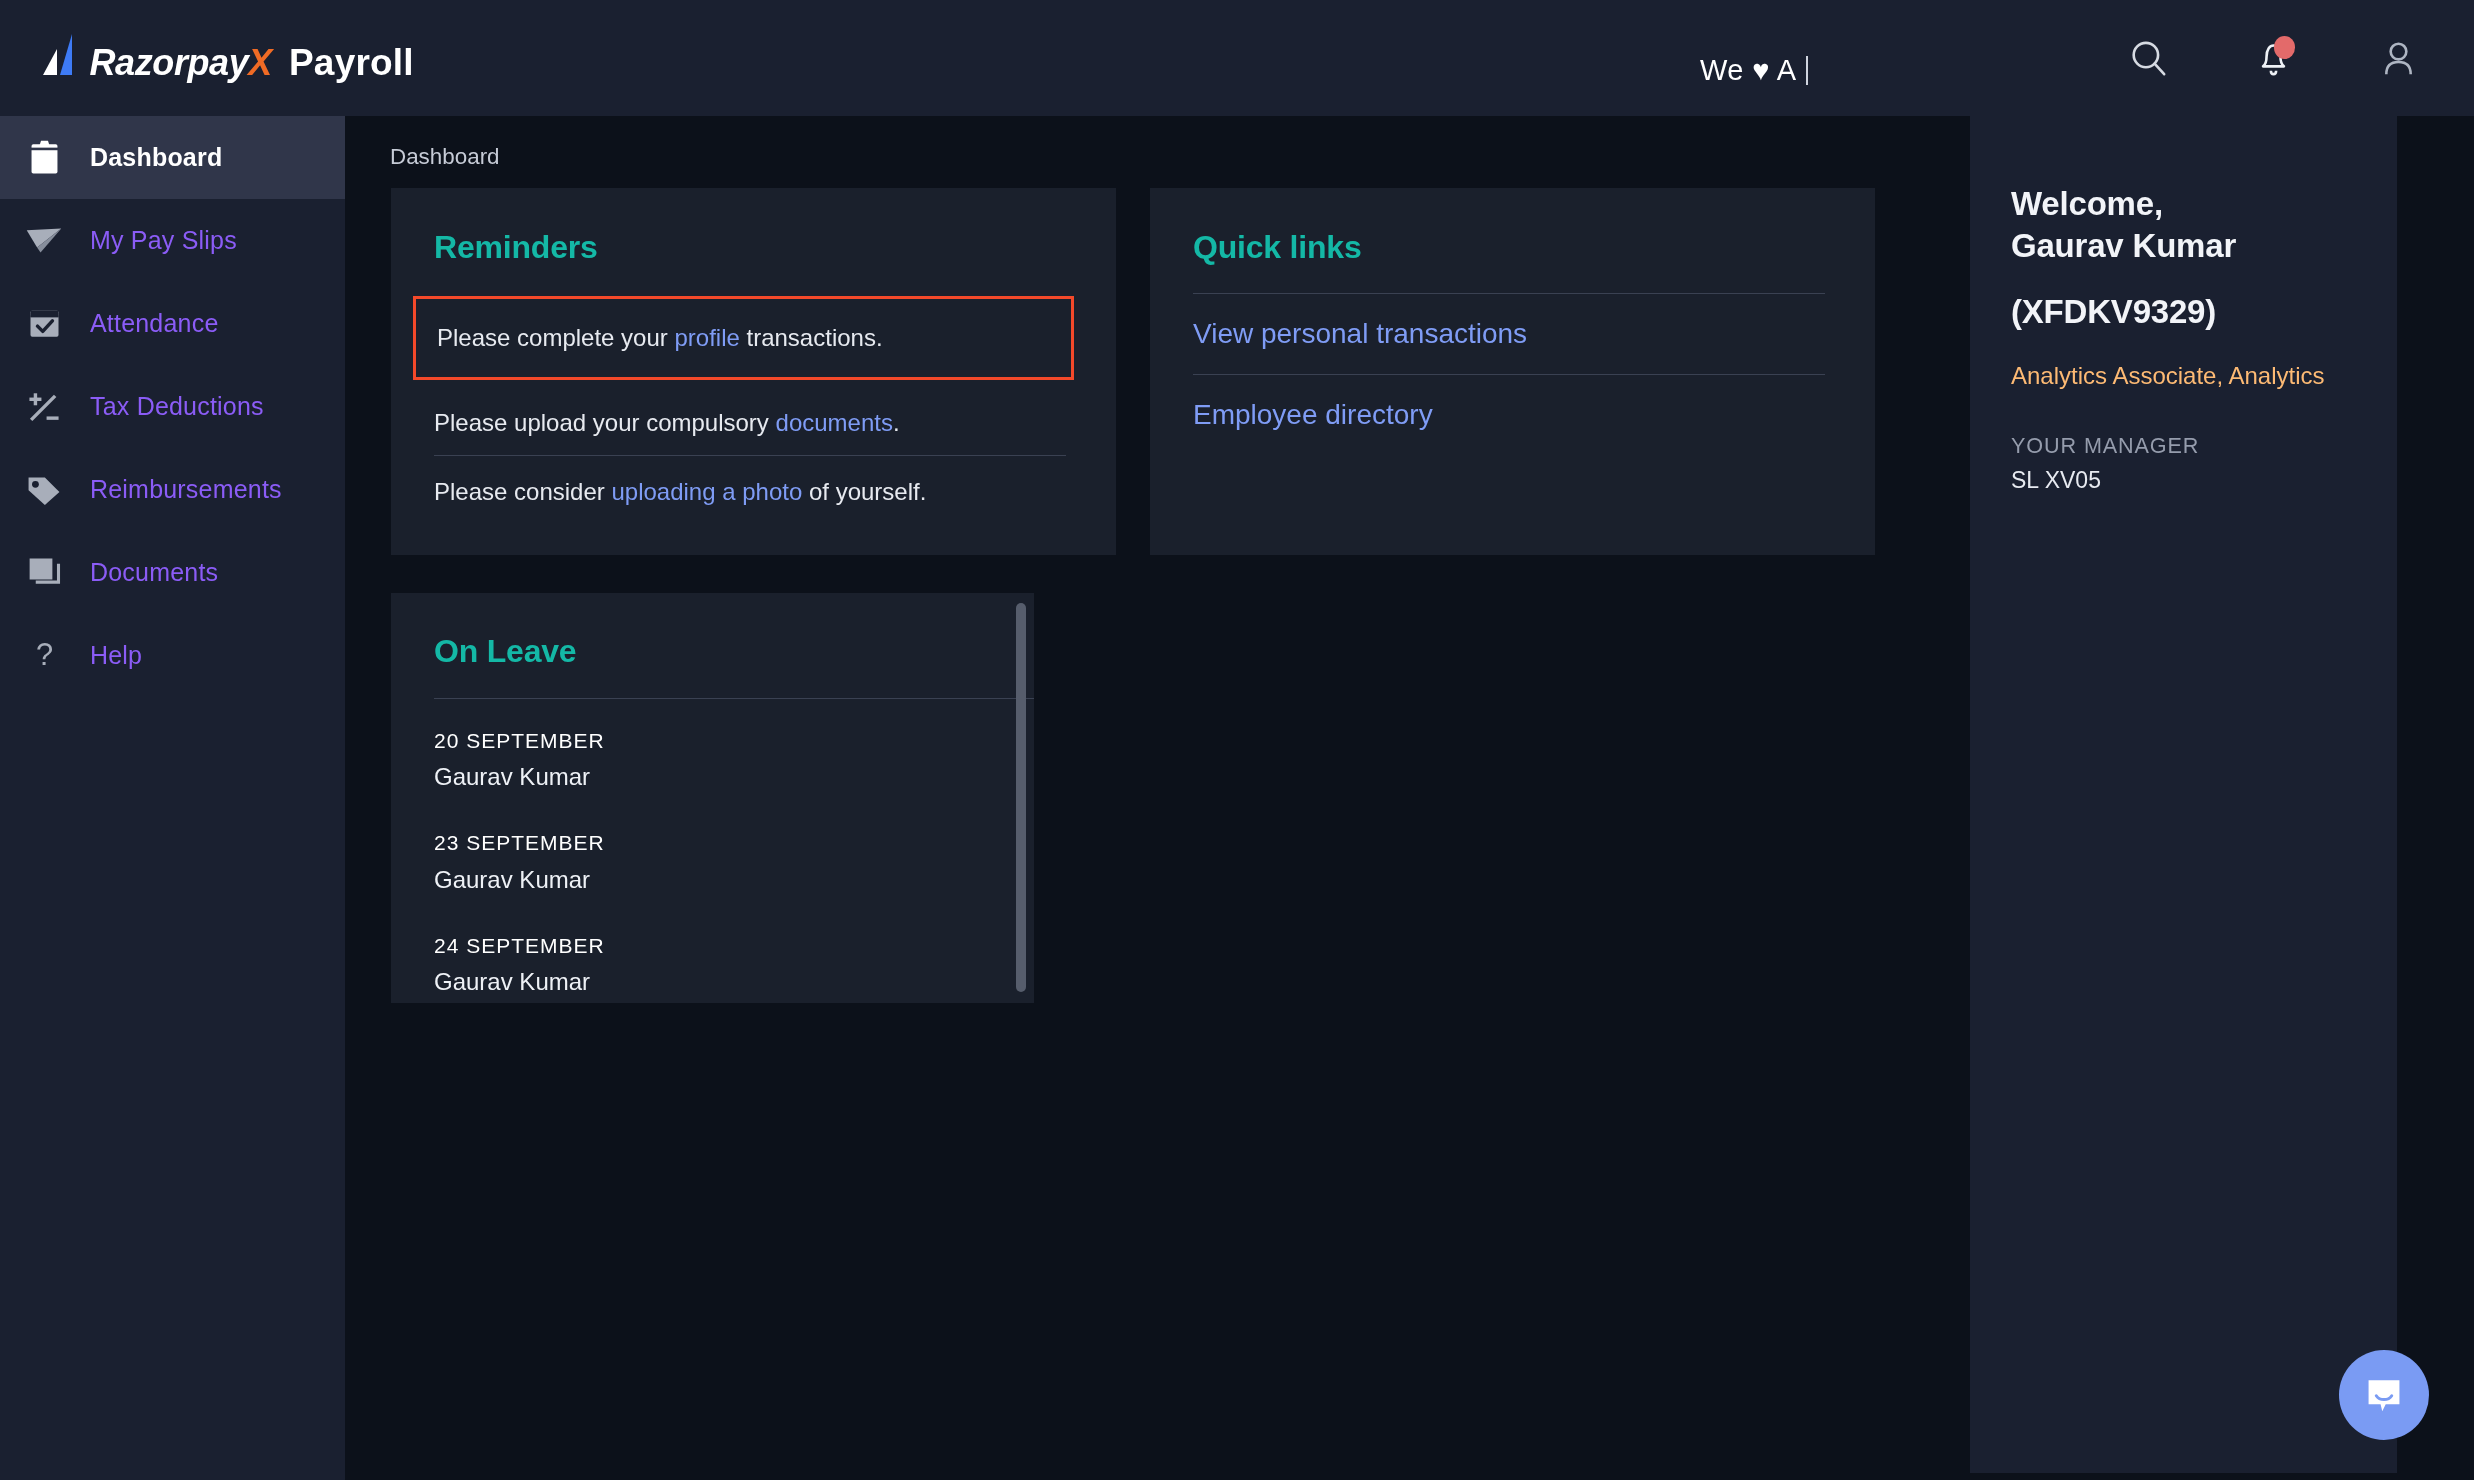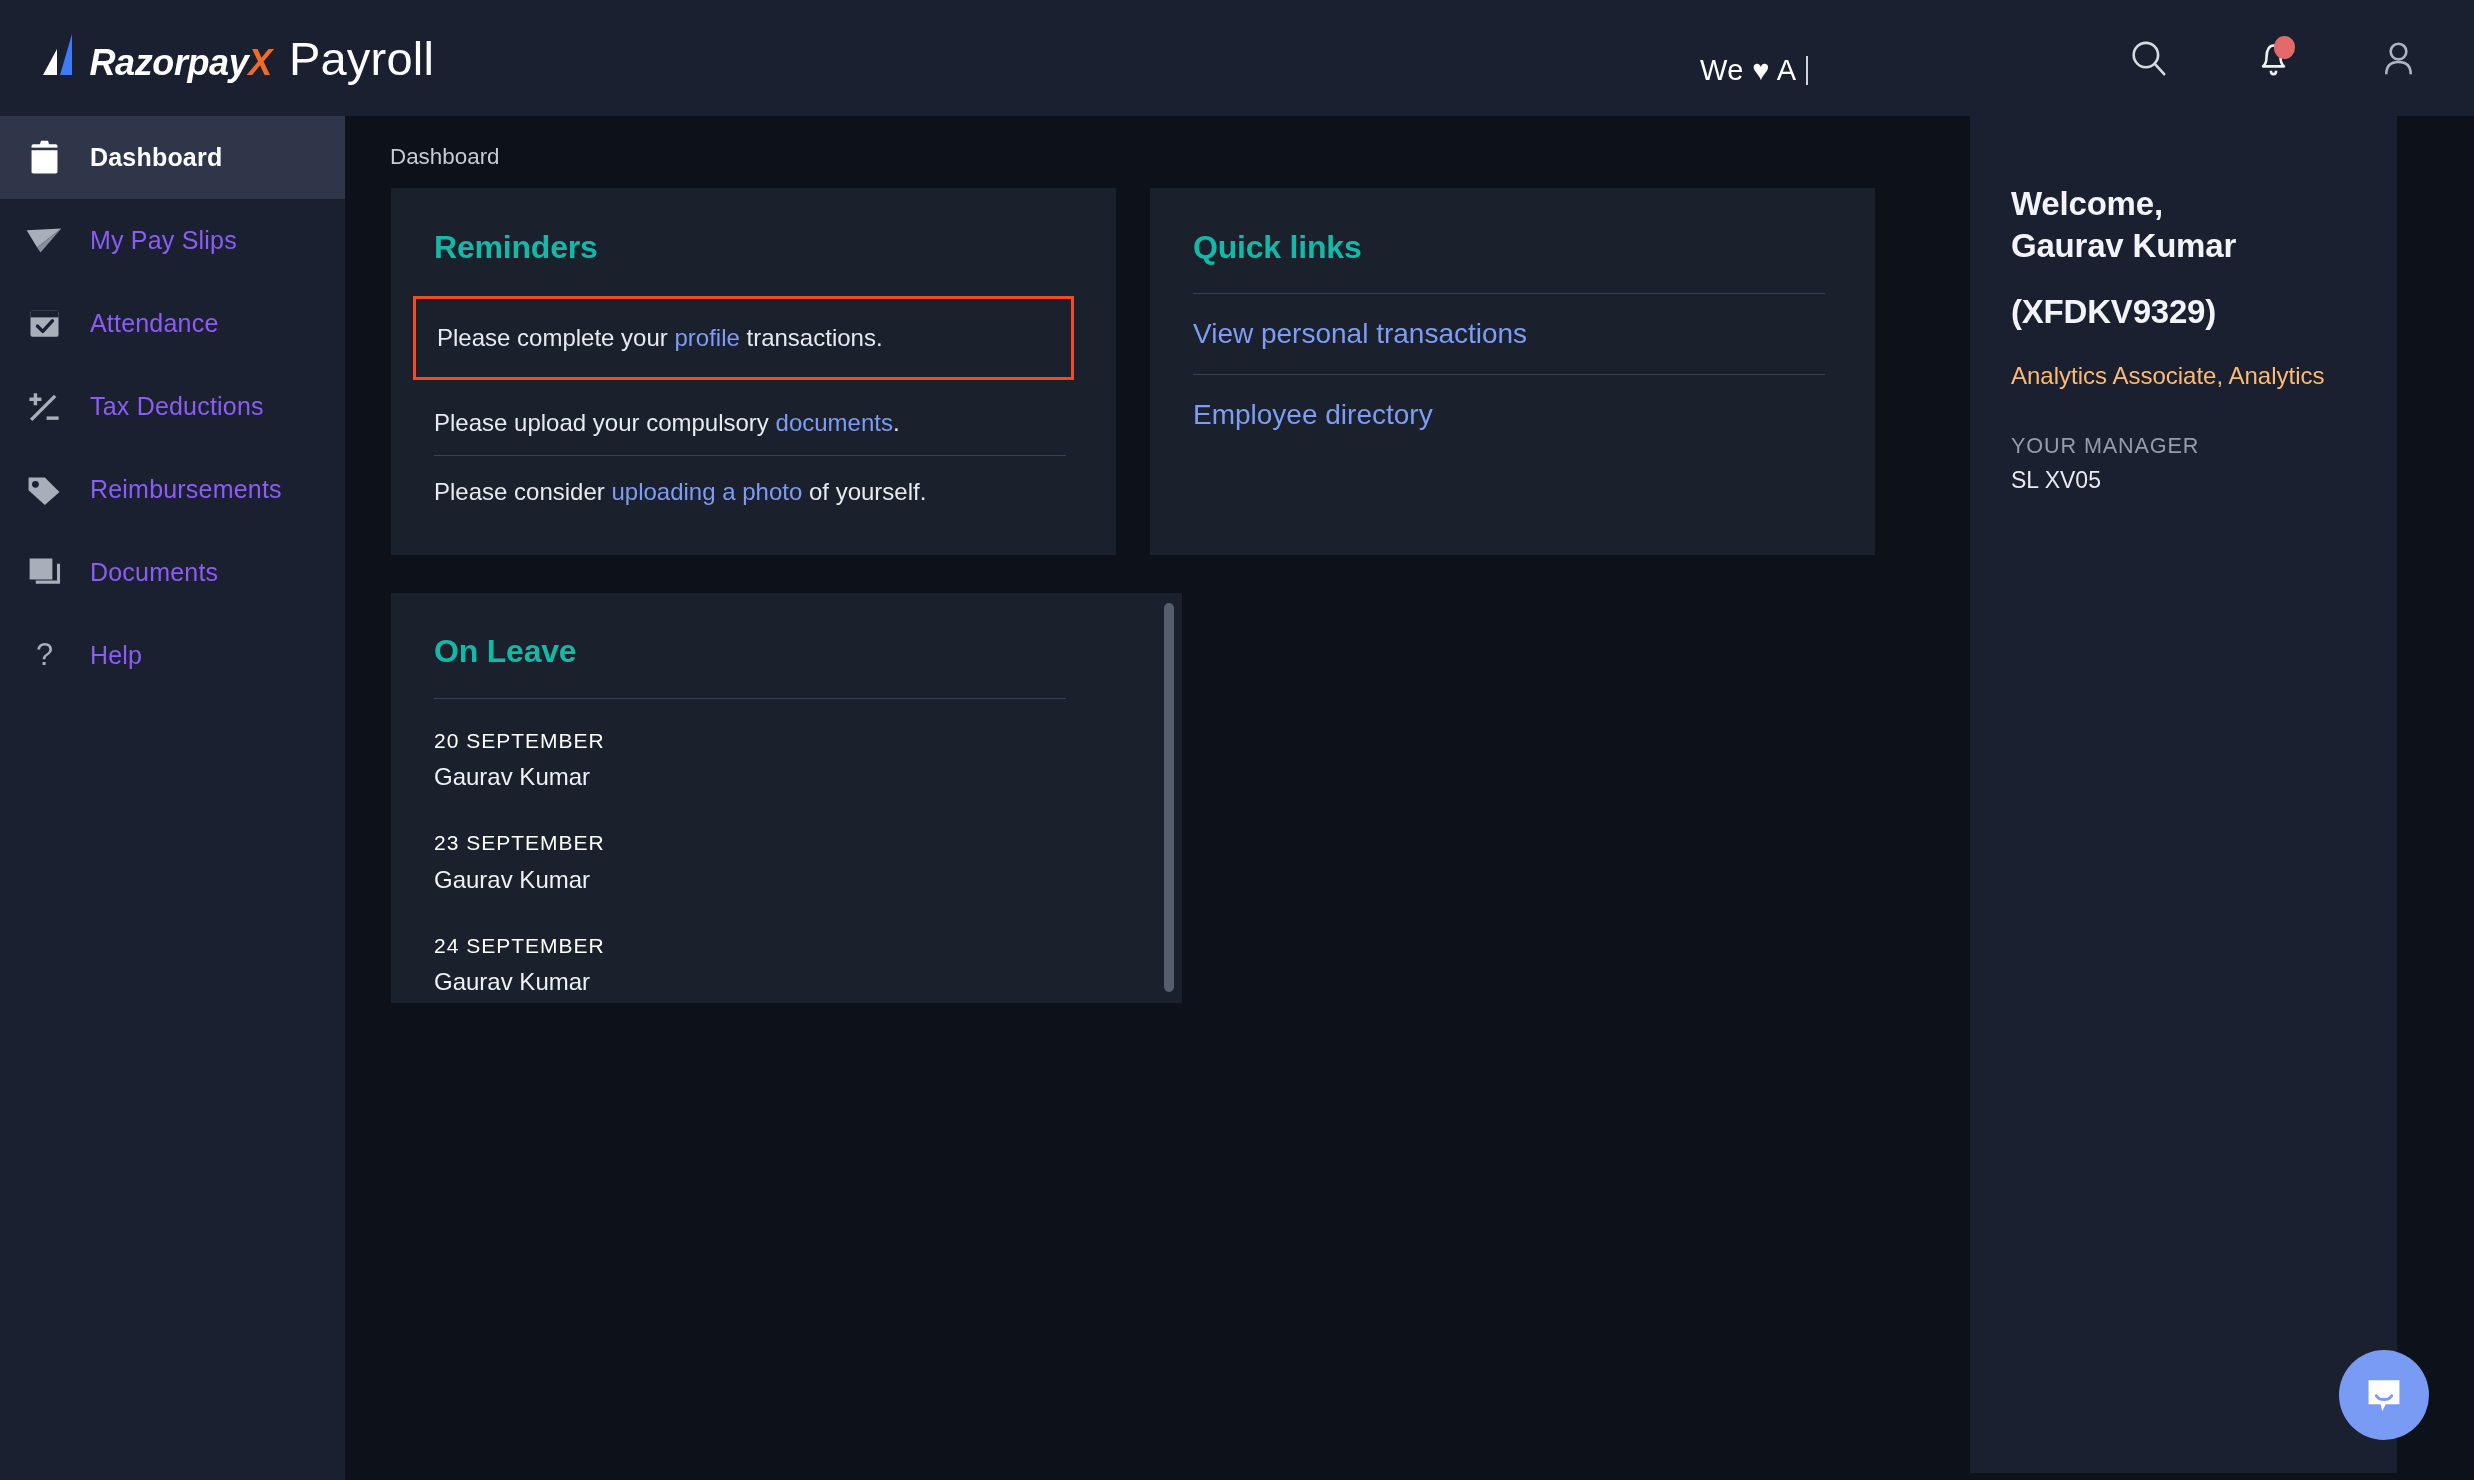--- a/index.html
+++ b/index.html
@@ -34,21 +34,21 @@
     width: 0; height: 0;
     border-left: 12px solid transparent;
     border-bottom: 41px solid #3e7bf6;
   }
   .logo-text {
     font-size: 36px; font-weight: 700; font-style: italic;
     color: #ffffff; letter-spacing: -0.4px;
   }
   .logo-text .x-orange { color: #f06b25; font-style: italic; }
   .logo-payroll {
-    font-size: 47px; font-weight: 400; color: #ffffff;
+    font-size: 37px; font-weight: 700; color: #ffffff;
     margin-left: 17px; letter-spacing: 0.2px;
   }
   .header-center {
     position: absolute; left: 1700px; top: 12px; height: 116px;
     display: flex; align-items: center;
   }
   .header-center .we-love {
     font-size: 29px; color: #ffffff; letter-spacing: 0.4px;
     display: flex; align-items: center; gap: 7px;
   }
@@ -127,21 +127,21 @@
   }
 
   
   #card-quicklinks { left: 805px; top: 72px; width: 725px; height: 367px; }
   #card-quicklinks .card-title { position: absolute; left: 43px; top: 41px; }
   .ql-list { position: absolute; left: 43px; top: 105px; width: 639px; }
   .ql-row { font-size: 28px; padding: 24px 0; }
   .ql-row .link { font-weight: 400; }
 
   
-  #card-onleave { left: 46px; top: 477px; width: 791px; height: 410px; overflow: hidden; }
+  #card-onleave { left: 46px; top: 477px; width: 643px; height: 410px; overflow: hidden; }
   #card-onleave .card-title { position: absolute; left: 43px; top: 40px; }
   .ol-divider { position: absolute; left: 43px; top: 105px; width: 632px; }
   .ol-list { position: absolute; left: 43px; top: 136px; width: 639px; }
   .ol-entry { margin-bottom: 40px; }
   .ol-date {
     font-size: 21px; color: #ffffff; letter-spacing: 1px;
     margin-bottom: 10.4px;
   }
   .ol-name { font-size: 24px; color: #eef1f6; }
   .ol-scrollbar {

